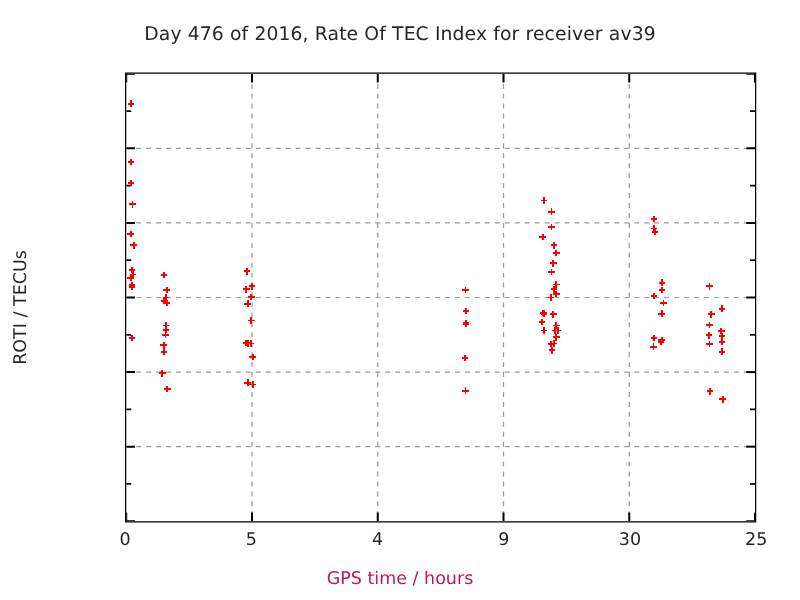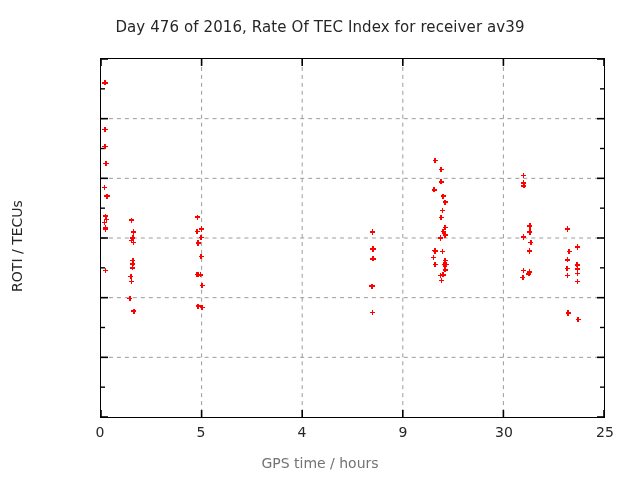--- a/index.html
+++ b/index.html
@@ -20,21 +20,21 @@
   }
   #grid-layer,#data-layer{position:absolute;left:0;top:0;width:100%;height:100%;}
   #data-layer{overflow:hidden;}
   .xtick-label{
     position:absolute;top:424px;text-align:center;width:80px;
     font-size:14px;color:#262626;transform:translateX(-40px);
   }
 
   #xlabel{
     position:absolute;left:0;top:455px;width:640px;text-align:center;
-    font-size:14px;color:#737373;
+    font-size:14px;color:#be185d;
   }
   #ylabel{
     position:absolute;left:-63px;top:238px;width:160px;text-align:center;
     font-size:14px;color:#262626;transform:rotate(-90deg);
     transform-origin:50% 50%;
   }
 </style>
 </head>
 <body>
 

